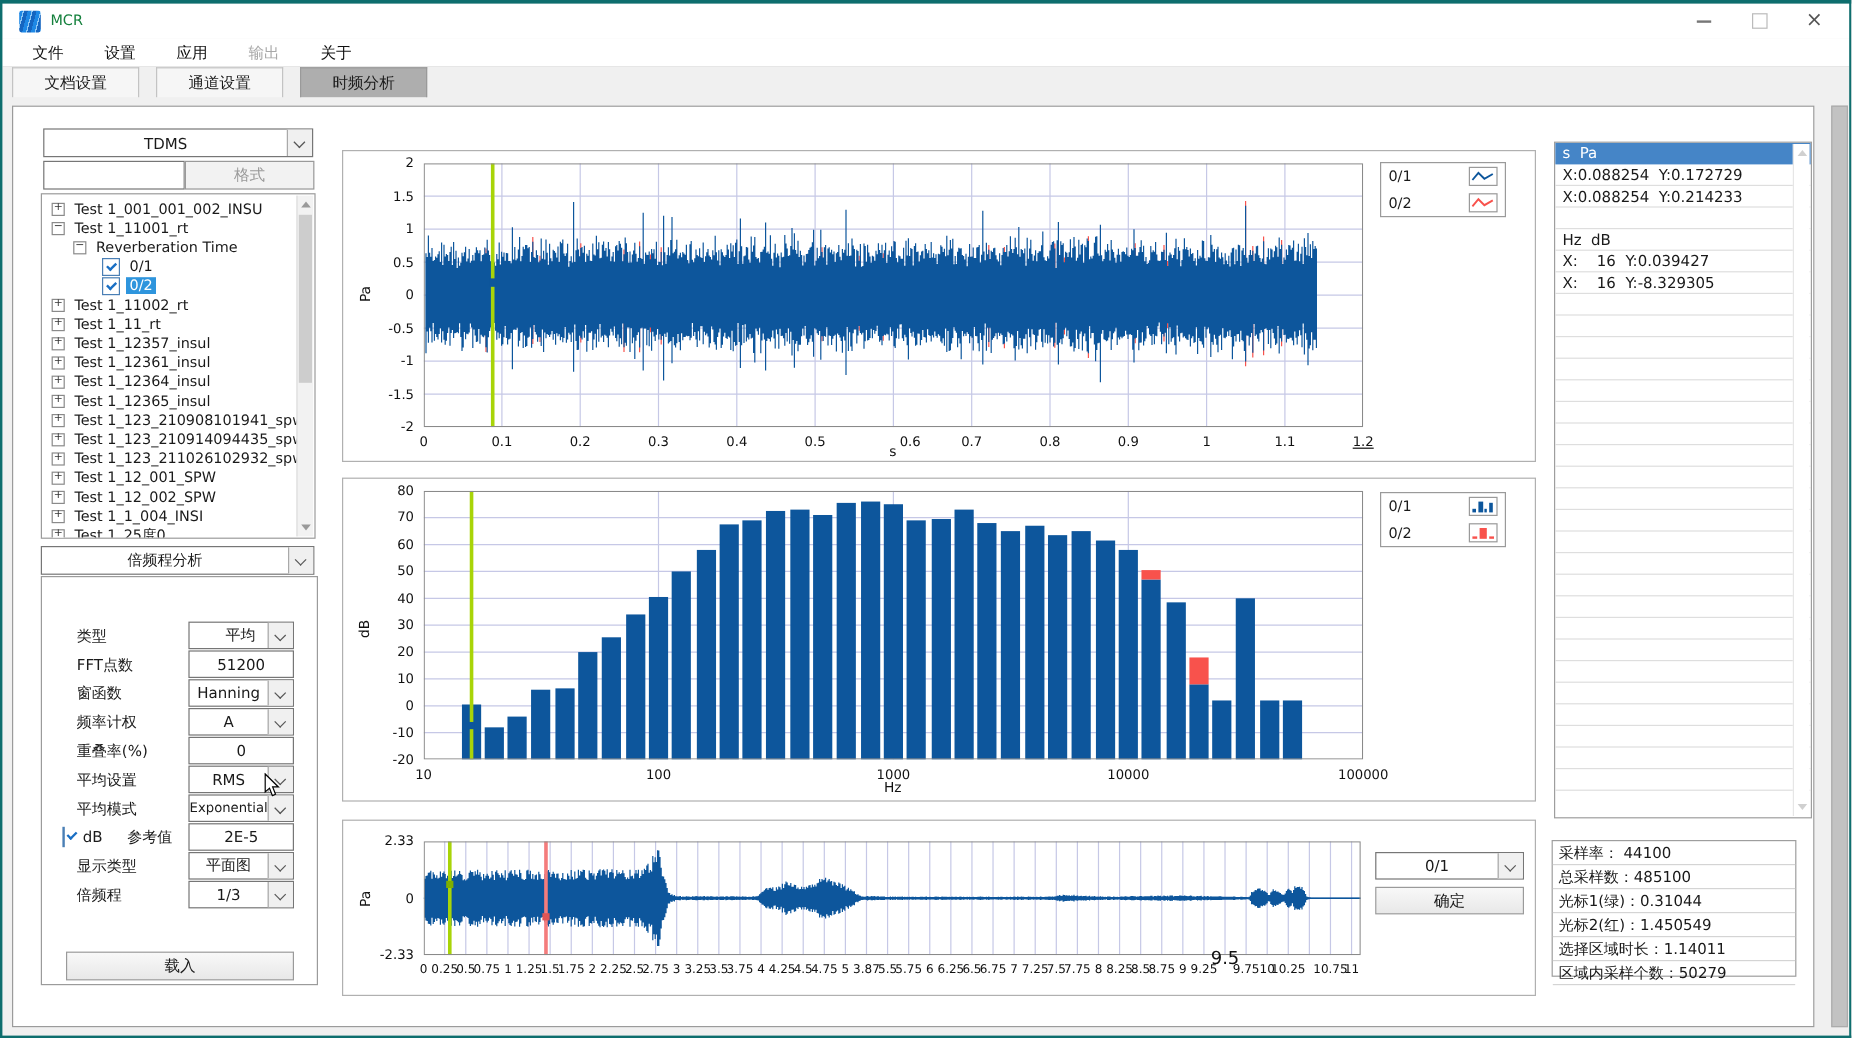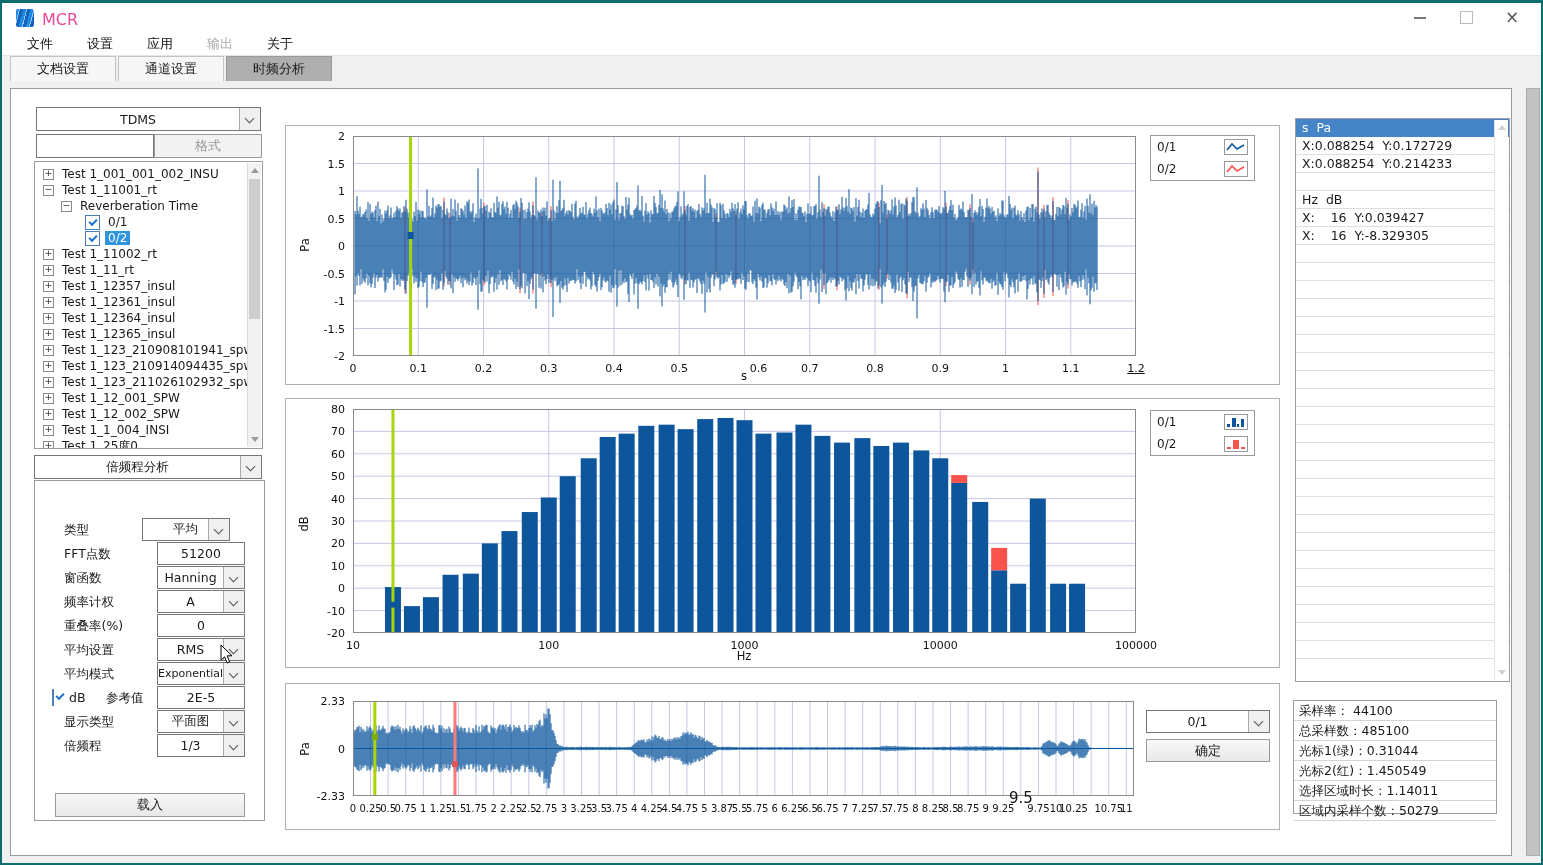--- a/index.html
+++ b/index.html
@@ -3,32 +3,32 @@
 <meta charset="utf-8">
 <style>
   html,body{margin:0;padding:0;background:#e8e8e8;}
   #frame{position:relative;width:1543px;height:865px;background:#f0f0f0;overflow:hidden;
          font-family:"DejaVu Sans","Liberation Sans",sans-serif;font-size:13px;color:#1a1a1a;}
   .edge{position:absolute;background:#0e6e6e;z-index:50;}
   
   .titlebar{position:absolute;left:2px;top:3px;width:1539px;height:29px;background:#ffffff;}
   .logo{position:absolute;left:14px;top:6px;width:18px;height:18px;border-radius:2px;
         background:repeating-linear-gradient(105deg,#1e88e5 0 3px,#8ec7f5 3px 4px,#1565c0 4px 7px);}
-  .title{position:absolute;left:40px;top:7px;color:#ec4899;font-size:16px;}
+  .title{position:absolute;left:40px;top:7px;color:#15803d;font-size:12px;}
   .winbtns{position:absolute;right:6px;top:0;height:29px;display:flex;}
   .wb{width:46px;height:29px;display:flex;align-items:center;justify-content:center;}
   .glyph-min{width:12px;height:2px;background:#777;}
   .glyph-max{width:11px;height:11px;border:1px solid #bbb;}
   .glyph-close{font-size:17px;color:#555;line-height:1;}
   .menubar{position:absolute;left:2px;top:32px;width:1539px;height:24px;background:#ffffff;
            display:flex;align-items:center;padding-left:12px;box-sizing:border-box;border-bottom:1px solid #e6e6e6;}
   .menu-item{padding:2px 13px;margin-right:8px;color:#111;}
   .menu-item.disabled{color:#a8a8a8;}
   .tabbar{position:absolute;left:2px;top:56px;width:1539px;height:26px;background:#f0f0f0;display:flex;padding-left:8px;box-sizing:border-box;}
-  .tab{width:106px;height:25px;margin-right:2px;background:#f6f6f6;border:1px solid #c3c3c3;border-bottom:none;
+  .tab{width:106px;height:25px;margin-right:14px;background:#f6f6f6;border:1px solid #c3c3c3;border-bottom:none;
        display:flex;align-items:center;justify-content:center;font-size:13px;box-sizing:border-box;}
   .tab.active{background:#aeaeae;border-color:#9a9a9a;}
   .main-panel{position:absolute;left:10px;top:88px;width:1502px;height:768px;background:#fff;border:1px solid #9b9b9b;box-sizing:border-box;}
   .vscroll{position:absolute;left:1526px;top:88px;width:14px;height:768px;background:#c2c2c2;border:1px solid #ababab;box-sizing:border-box;}
   
   .abs{position:absolute;box-sizing:border-box;}
   .selectbox{border:1px solid #767676;background:#fff;display:flex;align-items:center;}
   .selectbox .val{flex:1;text-align:center;font-size:12.5px;overflow:hidden;white-space:nowrap;}
   .chevbtn{width:20px;align-self:stretch;background:#f0f0f0;border-left:1px solid #a9a9a9;position:relative;}
   .chev{position:absolute;left:6px;top:7px;width:6px;height:6px;border-right:1.6px solid #555;border-bottom:1.6px solid #555;transform:rotate(45deg);}
@@ -205,21 +205,21 @@
   </div>
 
   <div class="abs selectbox" style="left:34px;top:455px;width:228px;height:24px;">
     <span class="val">倍频程分析</span>
     <span class="chevbtn">
         <span class="chev"></span>
       </span>
   </div>
 
   <div class="abs form-panel" style="left:34px;top:480px;width:231px;height:341px;"></div>
-  <div id="form-rows"><span class="abs form-label" style="left: 64px; top: 518px;">类型</span><div class="abs selectbox" style="left: 142px; top: 518px; width: 88px; height: 23px; padding-left: 20px;">
+  <div id="form-rows"><span class="abs form-label" style="left: 64px; top: 518px;">类型</span><div class="abs selectbox" style="left: 157px; top: 518px; width: 88px; height: 23px; padding-left: 20px;">
         <span class="val">平均</span>
         <span class="chevbtn">
           <span class="chev"></span>
         </span>
       </div><span class="abs form-label" style="left: 64px; top: 542px;">FFT点数</span><div class="abs inputbox" style="left: 157px; top: 542px; width: 88px; height: 23px;">51200</div><span class="abs form-label" style="left: 64px; top: 566px;">窗函数</span><div class="abs selectbox" style="left: 157px; top: 566px; width: 88px; height: 23px;">
         <span class="val">Hanning</span>
         <span class="chevbtn">
           <span class="chev"></span>
         </span>
       </div><span class="abs form-label" style="left: 64px; top: 590px;">频率计权</span><div class="abs selectbox" style="left: 157px; top: 590px; width: 88px; height: 23px;">

